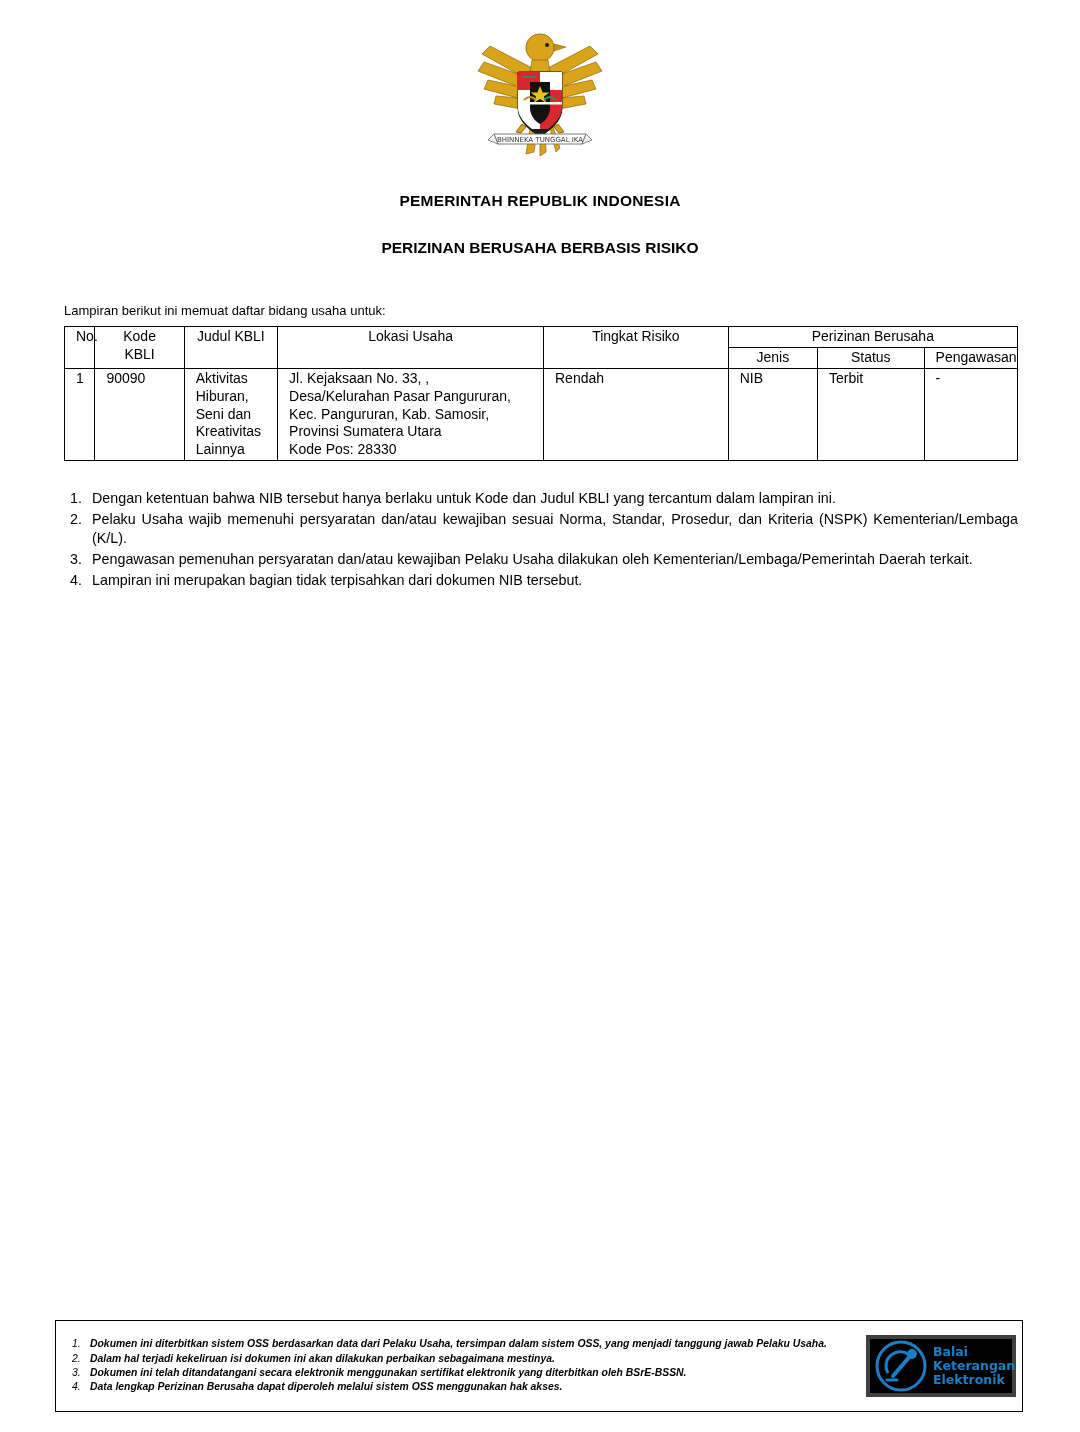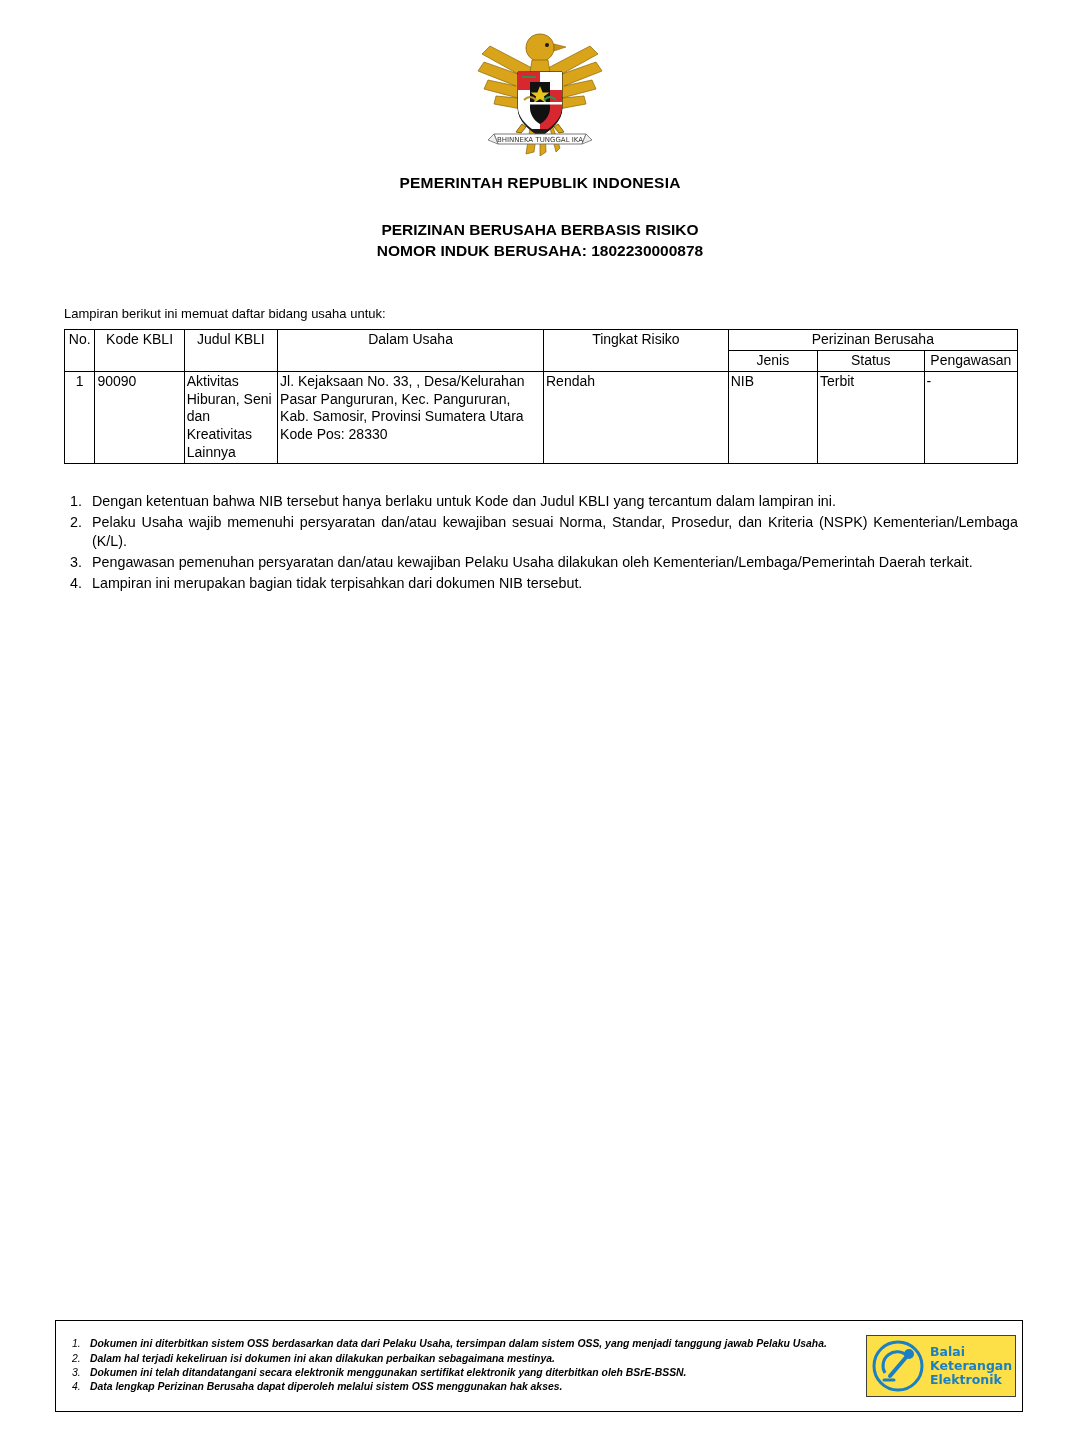--- a/index.html
+++ b/index.html
@@ -33,21 +33,21 @@
   .emblem {
     width: 140px;
     height: 140px;
     position: relative;
   }
   .emblem svg { display:block; }
 
   
   .heading-block {
     text-align: center;
-    margin-top: 18px;
+    margin-top: 36px;
   }
   .h-main {
     font-size: 15.5px;
     font-weight: bold;
     letter-spacing: 0.2px;
   }
   .h-sub-group {
     margin-top: 28px;
   }
   .h-sub {
@@ -67,21 +67,21 @@
     margin: 0 62px 0 64px;
   }
   table.main {
     border-collapse: collapse;
     width: 954px;
     table-layout: fixed;
     font-size: 14px;
   }
   table.main td, table.main th {
     border: 1px solid #000;
-    padding: 1px 2px;
+    padding: 1px 11px;
     vertical-align: top;
     font-weight: normal;
     line-height: 1.28;
   }
   table.main th.center, table.main td.center {
     text-align: center;
   }
   .col-no { width: 30px; }
   .col-kode { width: 88px; }
   .col-judul { width: 92px; }
@@ -147,22 +147,22 @@
     box-sizing: border-box;
   }
   .fnote .ftxt { flex: 1 1 auto; font-weight: bold; }
 
   
   .bsre {
     flex: 0 0 150px;
     width: 150px;
     height: 62px;
     margin-left: 10px;
-    border: 1px solid #404040;
-    background: #fde047;
+    border: 4px solid #404040;
+    background: #000000;
     display: flex;
     align-items: center;
     padding: 2px 4px;
     box-sizing: border-box;
   }
   .bsre-mark {
     width: 54px;
     height: 54px;
     flex: 0 0 54px;
   }
@@ -238,21 +238,20 @@
           <path d="M88 108 l6 8 l-5 1 l-5 -6 z"></path>
         </g>
       </svg>
     </div>
   </div>
 
   <div class="heading-block">
     <div class="h-main">PEMERINTAH REPUBLIK INDONESIA</div>
     <div class="h-sub-group">
       <div class="h-sub">PERIZINAN BERUSAHA BERBASIS RISIKO</div>
-      <div class="h-sub">NOMOR INDUK BERUSAHA: 1802230000878</div>
     </div>
   </div>
 
   <div class="intro">Lampiran berikut ini memuat daftar bidang usaha untuk:</div>
 
   <div class="tbl-wrap">
     <table class="main">
       <colgroup>
         <col class="col-no">
           <col class="col-kode">
@@ -261,21 +260,21 @@
         <col class="col-risiko">
           <col class="col-jenis">
           <col class="col-status">
           <col class="col-ket">
       </colgroup>
       <thead>
         <tr>
           <th class="center hdr-mid" rowspan="2">No.</th>
           <th class="center hdr-mid" rowspan="2">Kode KBLI</th>
           <th class="center hdr-mid" rowspan="2">Judul KBLI</th>
-          <th class="center hdr-mid" rowspan="2">Dalam Usaha</th>
+          <th class="center hdr-mid" rowspan="2">Lokasi Usaha</th>
           <th class="center hdr-mid" rowspan="2">Tingkat Risiko</th>
           <th class="center" colspan="3">Perizinan Berusaha</th>
         </tr>
         <tr>
           <th class="center">Jenis</th>
           <th class="center">Status</th>
           <th class="center">Pengawasan</th>
         </tr>
       </thead>
       <tbody>

